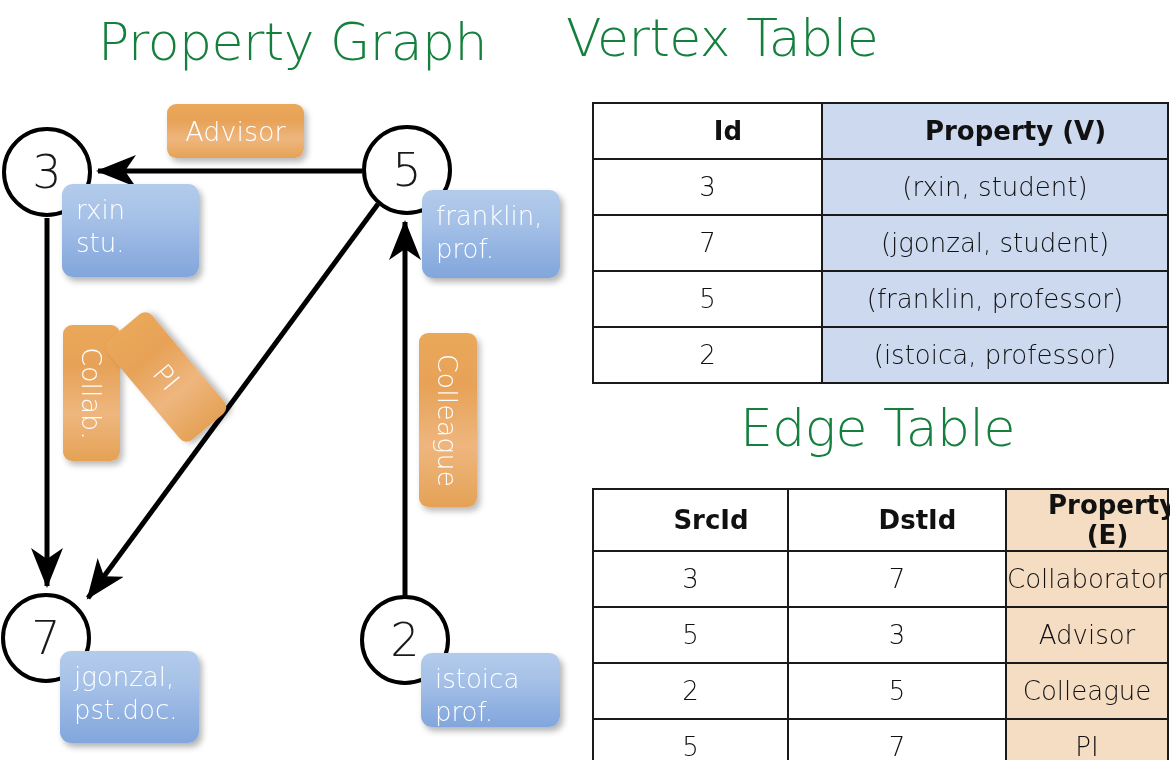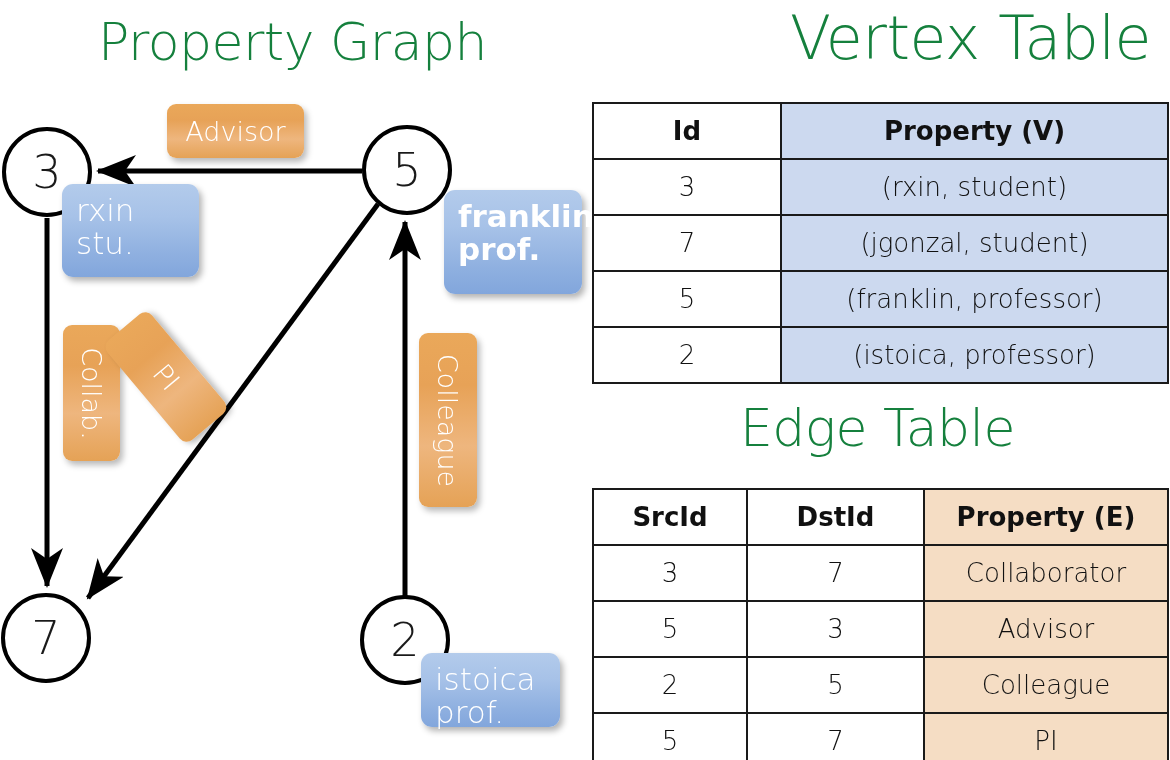--- a/index.html
+++ b/index.html
@@ -26,22 +26,22 @@
     letter-spacing: -0.5px;
   }
   #title-property-graph {
     left: 0; top: 12px; width: 585px;
     text-align: center;
     font-size: 52px;
     line-height: 60px;
   }
   #title-vertex-table {
     left: 566px; top: 8px; width: 585px;
-    text-align: right;
-    font-size: 60px;
+    text-align: left;
+    font-size: 52px;
     line-height: 60px;
   }
   #title-edge-table {
     left: 585px; top: 398px; width: 585px;
     text-align: center;
     font-size: 52px;
     line-height: 60px;
   }
 
   
@@ -81,28 +81,28 @@
   
   .prop-box {
     position: absolute;
     box-sizing: border-box;
     border-radius: 11px;
     background: linear-gradient(to bottom, #b3cbeb 0%, #a7c2e8 35%, #8fb0e0 75%, #82a6dc 100%);
     box-shadow: 3px 4px 6px rgba(0,0,0,0.30);
     color: #ffffff;
     font-family: "DejaVu Sans", sans-serif;
     font-weight: 300;
-    font-size: 31px;
+    font-size: 26px;
     line-height: 33px;
     padding: 10px 0 0 14px;
     z-index: 6;
     white-space: pre-line;
   }
   #prop-rxin     { left: 62px;  top: 184px; width: 137px; height: 93px; }
-  #prop-franklin { left: 444px; top: 190px; width: 138px; height: 104px; font-weight: bold; }
+  #prop-franklin { left: 422px; top: 190px; width: 138px; height: 88px; }
   #prop-jgonzal  { left: 60px;  top: 651px; width: 139px; height: 92px; }
   #prop-istoica  { left: 421px; top: 653px; width: 139px; height: 74px; }
 
   
   .edge-label {
     position: absolute;
     box-sizing: border-box;
     border-radius: 9px;
     background: linear-gradient(to bottom, #eaa85a 0%, #e7a257 30%, #eeb67e 65%, #e5a256 100%);
     box-shadow: 3px 4px 6px rgba(0,0,0,0.28);
@@ -151,20 +151,21 @@
   table.grid td, table.grid th {
     border: 2px solid #1a1a1a;
     text-align: center;
     font-weight: 300;
     color: #111;
     padding: 0;
   }
   table.grid th {
     font-weight: 700;
     font-size: 27px;
+    padding-left: 41px;
   }
 
   
   #vertex-table {
     left: 592px; top: 102px;
     width: 577px;
   }
   #vertex-table th, #vertex-table td {
     height: 54px;
     font-size: 26px;
@@ -222,20 +223,22 @@
     <span>7</span>
   </div>
   <div class="node" id="node-2">
     <span>2</span>
   </div>
 
   <div class="prop-box" id="prop-rxin">rxin
 stu.</div>
   <div class="prop-box" id="prop-franklin">franklin,
 prof.</div>
+  <div class="prop-box" id="prop-jgonzal">jgonzal,
+pst.doc.</div>
   <div class="prop-box" id="prop-istoica">istoica
 prof.</div>
 
   <div class="edge-label" id="label-advisor">
     <span class="htext">Advisor</span>
   </div>
   <div class="edge-label" id="label-collab">
     <span class="vtext">Collab.</span>
   </div>
   <div class="edge-label" id="label-pi">

